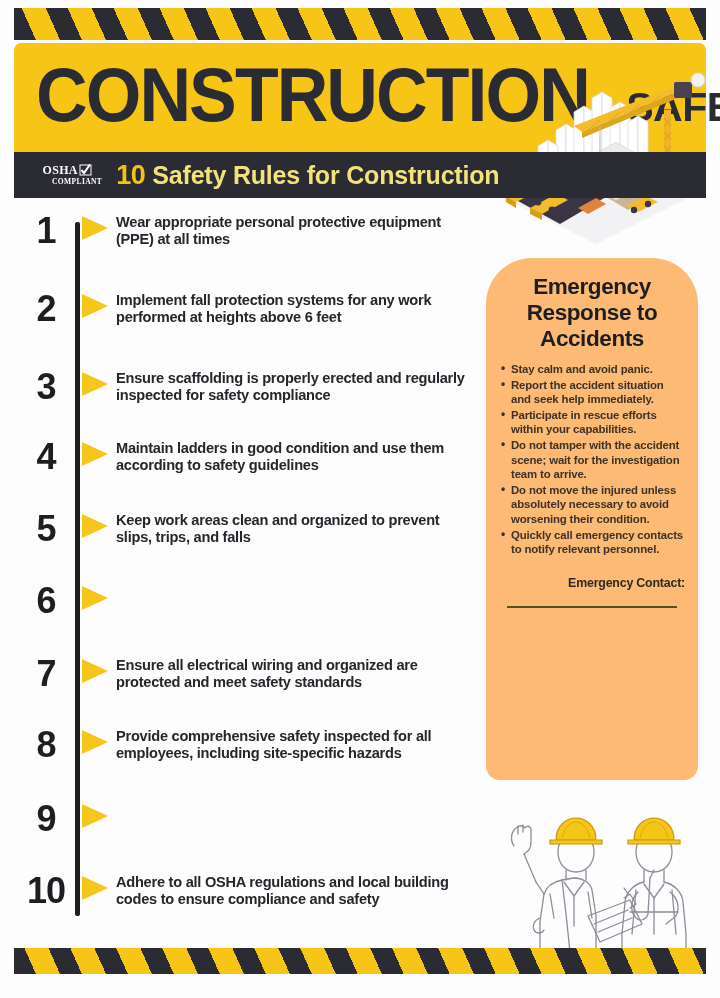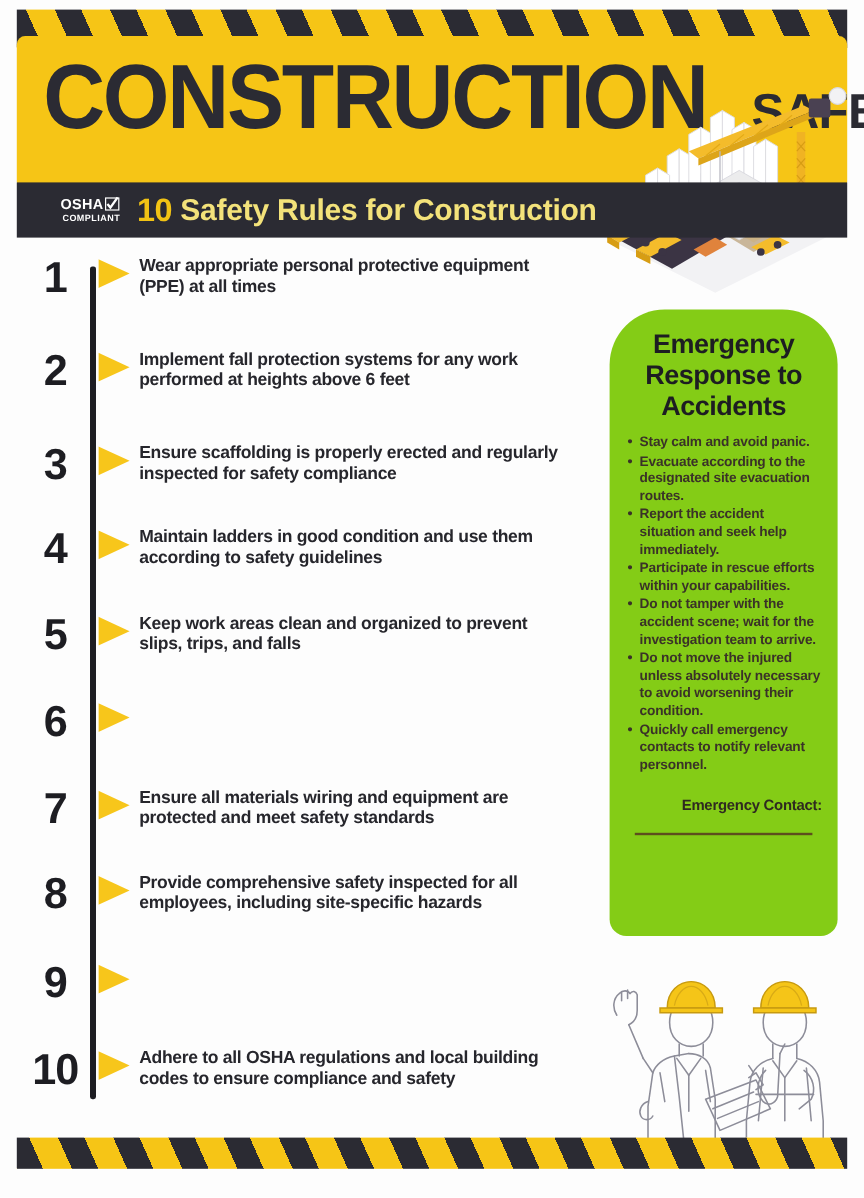--- a/index.html
+++ b/index.html
@@ -21,21 +21,21 @@
         66deg,
         #2b2b33 0px, #2b2b33 20px,
         #f6c516 20px, #f6c516 42px
       );
   }
   .stripe-top{top:8px;height:32px;}
   .stripe-bottom{bottom:24px;height:26px;}
 
   
   .header{
-    position:absolute;left:14px;right:14px;top:30px;height:128px;
+    position:absolute;left:14px;right:14px;top:43px;height:128px;
     background:#f6c516;border-radius:7px;
     overflow:visible;
     text-decoration:underline;
   }
   .title-row{
     position:absolute;left:22px;top:10px;right:10px;
     display:flex;align-items:baseline;
   }
   .title-main{
     font-family:"Liberation Sans Narrow","Liberation Sans",sans-serif;
@@ -50,22 +50,23 @@
     margin-left:2px;white-space:nowrap;
   }
 
   
   .subbar{
     position:absolute;left:14px;right:14px;top:152px;height:46px;
     background:#2b2b33;display:flex;align-items:center;
   }
   .osha-badge{
     margin-left:18px;margin-right:14px;
-    display:flex;flex-direction:column;align-items:flex-end;
+    display:flex;flex-direction:column;align-items:center;
     line-height:1;
+    font-family:Liberation Serif, serif;
   }
   .osha-top{
     display:flex;align-items:center;gap:1px;
     font-weight:bold;font-size:12px;color:#ffffff;letter-spacing:0.3px;
   }
   .osha-check{display:block;}
   .osha-bottom{
     font-weight:bold;font-size:7.5px;color:#ffffff;letter-spacing:0.4px;
     margin-top:2px;
     margin-left:20px;
@@ -107,22 +108,22 @@
     flex:0 0 28px;width:28px;height:26px;margin-left:12px;margin-top:1px;
   }
   .rule-text{
     flex:1;margin-left:6px;
     font-weight:bold;font-size:14.6px;line-height:17px;
     color:#26262c;letter-spacing:-0.25px;
   }
 
   
   .emergency{
-    position:absolute;right:22px;top:258px;width:190px;height:522px;
-    background:#84cc16;
+    position:absolute;right:22px;top:258px;width:212px;height:522px;
+    background:#fdba74;
     border-radius:46px 46px 14px 14px;
     box-sizing:border-box;padding:16px 13px 14px 13px;
   }
   .emg-title{
     text-align:center;font-weight:bold;font-size:22.5px;line-height:26px;
     color:#1d1d22;letter-spacing:-0.4px;margin-bottom:10px;
   }
   .emg-list{margin:0;padding:0;list-style:none;}
   .emg-list li{
     position:relative;padding-left:12px;margin-bottom:1px;
@@ -306,21 +307,21 @@
       <svg class="rule-arrow" viewBox="0 0 28 26">
           <polygon points="0,1 26,13 0,25" fill="#f7c61b"></polygon>
         </svg>
     </div>
 
     <div class="rule" style="top:443px">
       <div class="rule-num">7</div>
       <svg class="rule-arrow" viewBox="0 0 28 26">
           <polygon points="0,1 26,13 0,25" fill="#f7c61b"></polygon>
         </svg>
-      <div class="rule-text">Ensure all materials wiring and equipment are protected and meet safety standards</div>
+      <div class="rule-text">Ensure all electrical wiring and organized are protected and meet safety standards</div>
     </div>
 
     <div class="rule" style="top:514px">
       <div class="rule-num">8</div>
       <svg class="rule-arrow" viewBox="0 0 28 26">
           <polygon points="0,1 26,13 0,25" fill="#f7c61b"></polygon>
         </svg>
       <div class="rule-text">Provide comprehensive safety inspected for all employees, including site-specific hazards</div>
     </div>
 
@@ -337,21 +338,20 @@
           <polygon points="0,1 26,13 0,25" fill="#f7c61b"></polygon>
         </svg>
       <div class="rule-text">Adhere to all OSHA regulations and local building codes to ensure compliance and safety</div>
     </div>
   </div>
 
   <div class="emergency">
     <div class="emg-title">Emergency Response to Accidents</div>
     <ul class="emg-list">
       <li>Stay calm and avoid panic.</li>
-      <li>Evacuate according to the designated site evacuation routes.</li>
       <li>Report the accident situation and seek help immediately.</li>
       <li>Participate in rescue efforts within your capabilities.</li>
       <li>Do not tamper with the accident scene; wait for the investigation team to arrive.</li>
       <li>Do not move the injured unless absolutely necessary to avoid worsening their condition.</li>
       <li>Quickly call emergency contacts to notify relevant personnel.</li>
     </ul>
     <div class="emg-contact">Emergency Contact:</div>
     <div class="emg-line"></div>
   </div>
 

